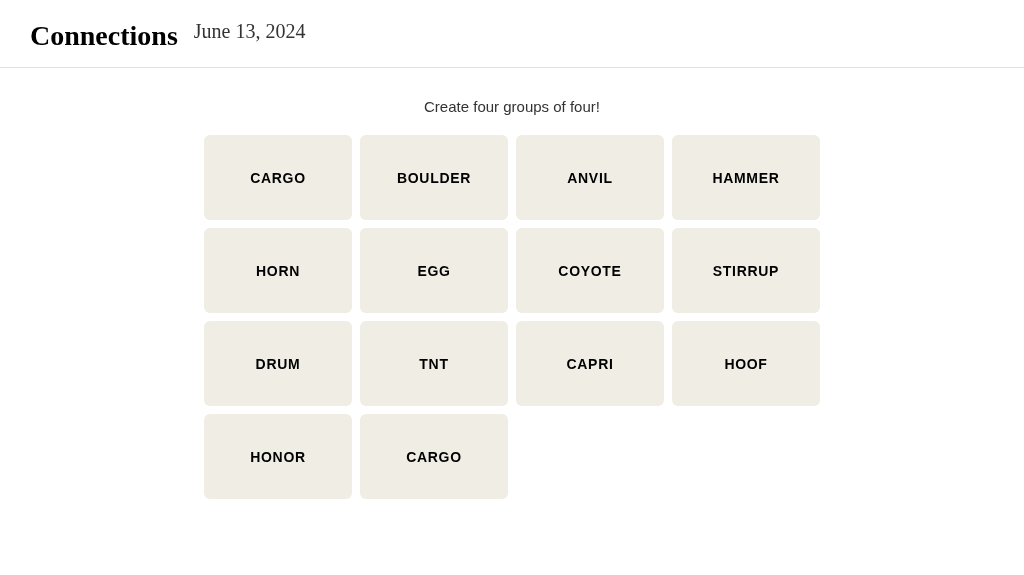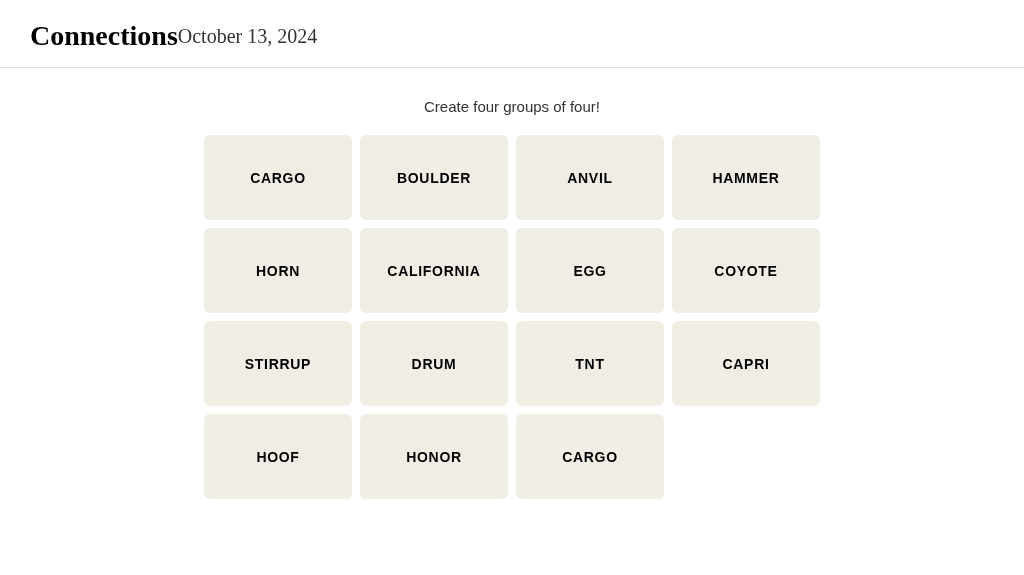--- a/index.html
+++ b/index.html
@@ -16,21 +16,22 @@
       overflow: hidden;
     }
 
     .header {
       padding: 20px 30px 15px 30px;
       border-bottom: 1px solid #e0e0e0;
     }
 
     .header-title-row {
       display: flex;
-      align-items: center;
+      align-items: flex-start;
+      gap: 16px;
     }
 
     .header-title {
       font-size: 28px;
       font-weight: 900;
       color: #000000;
       font-family: 'Georgia', serif;
     }
 
     .header-date {
@@ -80,44 +81,41 @@
       font-family: Arial, sans-serif;
       text-align: left;
     }
   </style>
 </head>
 <body>
 
 <div class="header">
   <div class="header-title-row">
     <span class="header-title">Connections</span>
-    <span class="header-date">October 13, 2024</span>
+    <span class="header-date">June 13, 2024</span>
   </div>
 </div>
 
 <div class="main-content">
   <div class="subtitle">Create four groups of four!</div>
   <div class="grid" id="word-grid">
   <div class="grid-cell">
         <span class="cell-label">CARGO</span>
       </div>
       <div class="grid-cell">
         <span class="cell-label">BOULDER</span>
       </div>
       <div class="grid-cell">
         <span class="cell-label">ANVIL</span>
       </div>
       <div class="grid-cell">
         <span class="cell-label">HAMMER</span>
       </div>
       <div class="grid-cell">
         <span class="cell-label">HORN</span>
-      </div>
-      <div class="grid-cell">
-        <span class="cell-label">CALIFORNIA</span>
       </div>
       <div class="grid-cell">
         <span class="cell-label">EGG</span>
       </div>
       <div class="grid-cell">
         <span class="cell-label">COYOTE</span>
       </div>
       <div class="grid-cell">
         <span class="cell-label">STIRRUP</span>
       </div>

